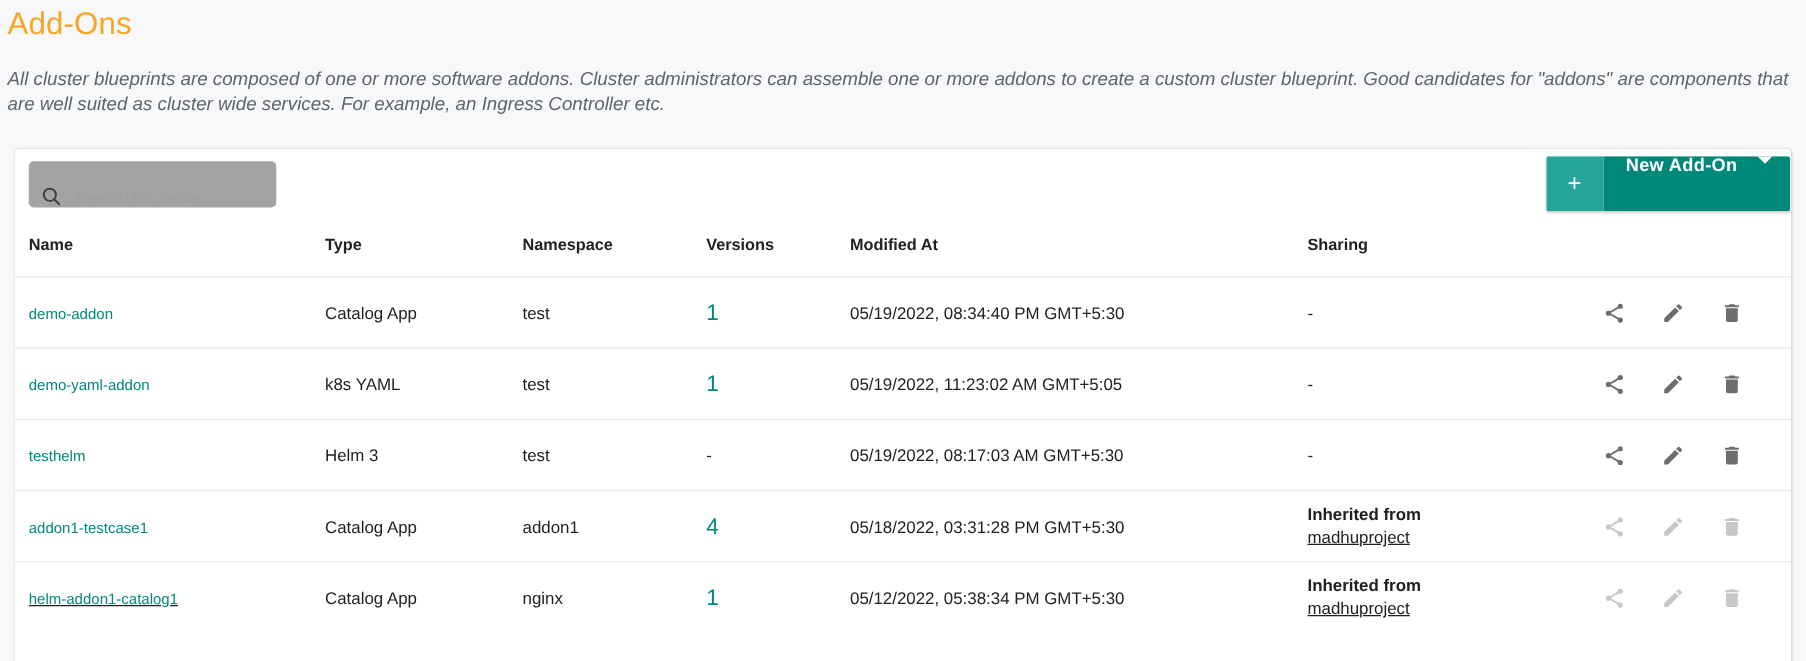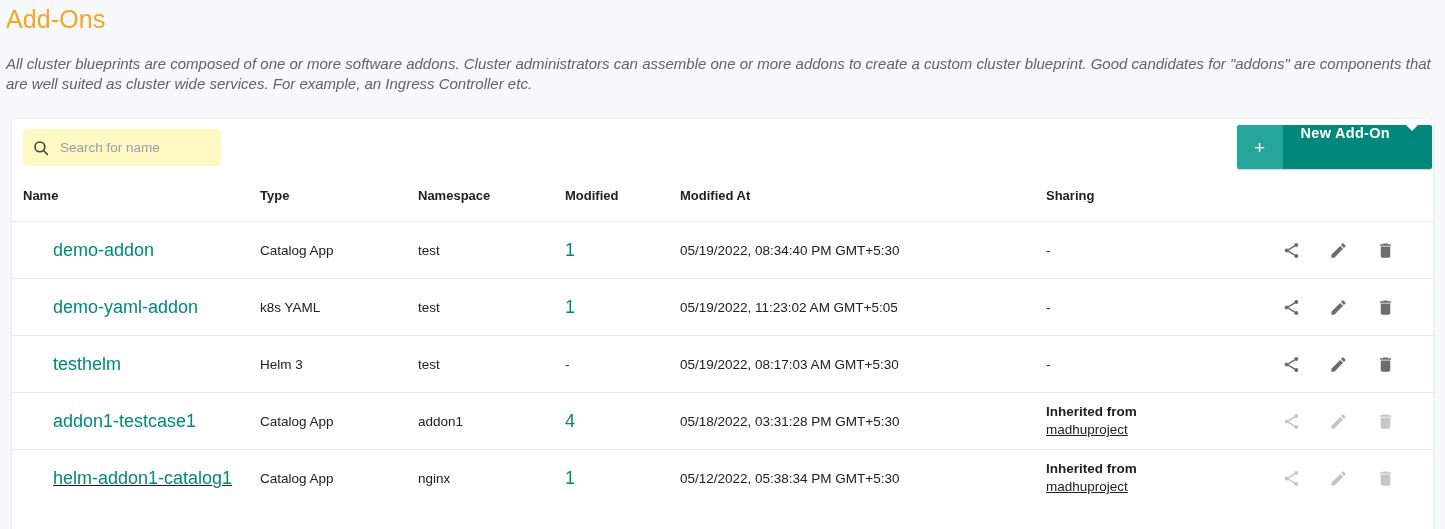--- a/index.html
+++ b/index.html
@@ -64,24 +64,24 @@
     position: relative;
     height: 69px;
   }
 
   .search-box {
     position: absolute;
     left: 11px;
     top: 10px;
     width: 198px;
     height: 37px;
-    background: #fef9c3;
+    background: #a3a3a3;
     border-radius: 4px;
     display: flex;
-    align-items: center;
+    align-items: flex-end;
     padding-left: 9px;
   }
   .search-icon {
     width: 18px;
     height: 18px;
     flex: 0 0 18px;
     display: block;
     color: #3c4043;
   }
   .search-input {
@@ -166,24 +166,23 @@
   .col-namespace { width: 147px; }
   .col-versions  { width: 115px; }
   .col-modified  { width: 366px; }
   .col-sharing   { width: 230px; }
   .col-actions   { width: 157px; }
 
   thead tr th.col-name { padding-left: 11px; }
 
   .name-link {
     color: #00897b;
-    font-size: 18px;
+    font-size: 12px;
     text-decoration: none;
     cursor: pointer;
-    margin-left: 30px;
   }
   .version-link {
     color: #00897b;
     font-size: 18px;
     text-decoration: none;
     cursor: pointer;
   }
   .version-dash {
     color: #202124;
     font-size: 13.5px;
@@ -258,21 +257,21 @@
         <col class="col-versions">
           <col class="col-modified">
           <col class="col-sharing">
           <col class="col-actions">
       </colgroup>
       <thead>
         <tr>
           <th class="col-name">Name</th>
           <th>Type</th>
           <th>Namespace</th>
-          <th>Modified</th>
+          <th>Versions</th>
           <th>Modified At</th>
           <th>Sharing</th>
           <th></th>
         </tr>
       </thead>
       <tbody id="tbody">
           <tr>
             <td class="col-name" style="padding-left: 11px;"><a class="name-link">demo-addon</a></td>
             <td>Catalog App</td>
             <td>test</td>

